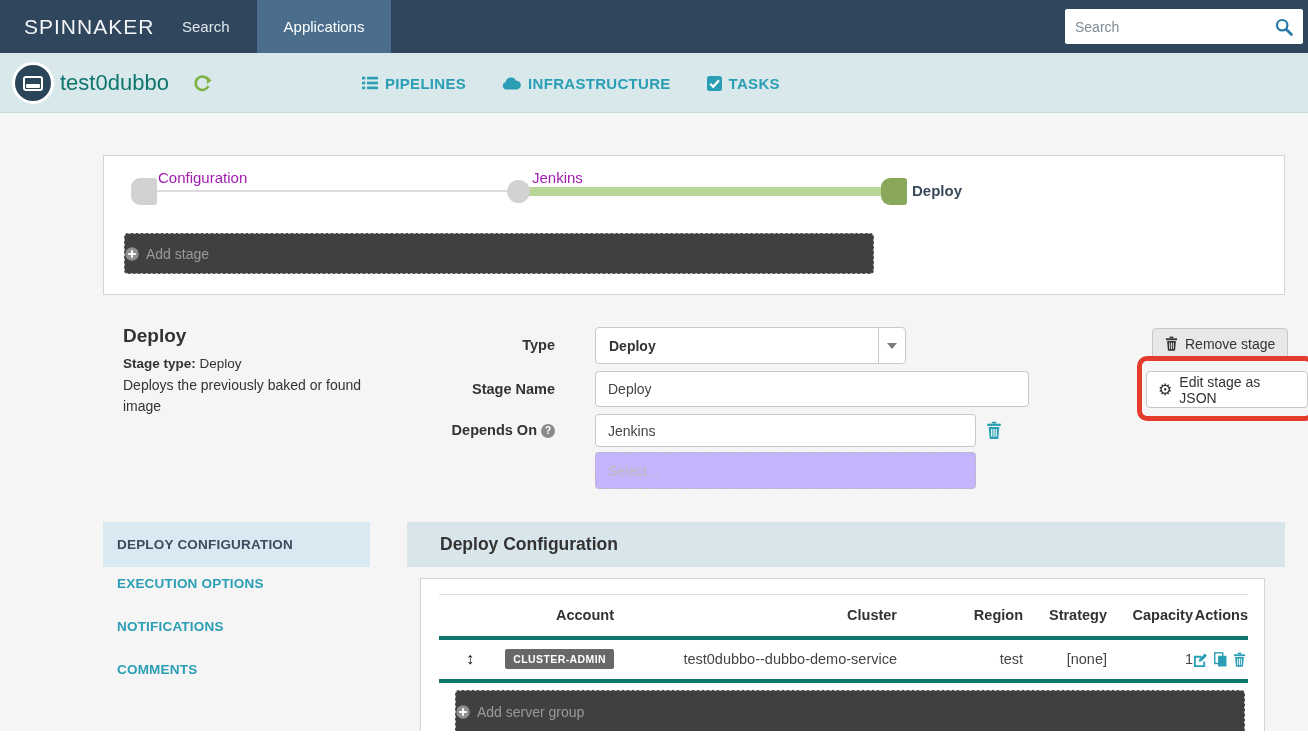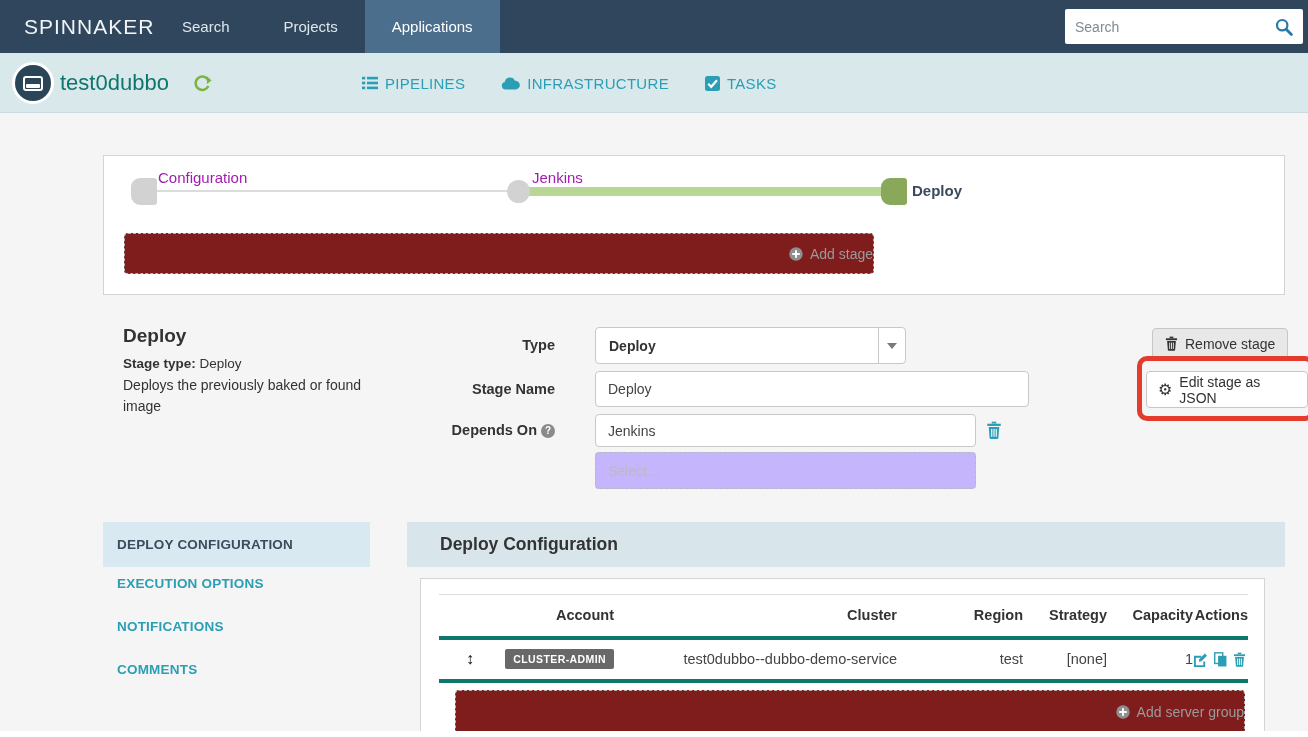--- a/index.html
+++ b/index.html
@@ -18,37 +18,37 @@
   .search-glyph { width:18px; height:18px; color:#2878a8; flex:0 0 auto; cursor:pointer; }
 
   
   .appbar { position:absolute; left:0; top:53px; width:1308px; height:60px; background:#d8e8eb; border-bottom:1px solid #c9dade; }
   .app-icon { position:absolute; left:12px; top:9px; width:42px; height:42px; border-radius:50%; background:#2b4558; border:3px solid #ffffff; display:flex; align-items:center; justify-content:center; }
   .app-icon .win { width:20px; height:15px; border:2px solid #fff; border-radius:3px; position:relative; }
   .app-icon .win .bar { position:absolute; left:1px; right:1px; bottom:1px; height:4px; background:#fff; border-radius:1px; }
   .app-title { position:absolute; left:60px; top:0; line-height:60px; font-size:22px; font-weight:400; color:#0f766e; }
   .refresh-btn { position:absolute; left:193px; top:0; height:60px; display:flex; align-items:center; color:#7cb342; cursor:pointer; }
   .app-tabs { position:absolute; left:362px; top:0; height:60px; display:flex; align-items:center; gap:36px; }
-  .app-tab { display:flex; align-items:center; gap:7px; font-size:15px; font-weight:400; color:#2a9eb5; letter-spacing:0.3px; cursor:pointer; }
+  .app-tab { display:flex; align-items:center; gap:7px; font-size:15px; font-weight:700; color:#2a9eb5; letter-spacing:0.3px; cursor:pointer; }
 
   
   .content { position:absolute; left:0; top:113px; width:1308px; height:624px; }
   .card { position:absolute; background:#fff; border:1px solid #d4d4d4; }
 
   
   .graph-card { left:103px; top:42px; width:1182px; height:140px; }
   .g-label { position:absolute; font-size:15px; color:#a21caf; }
   .g-label.strong { font-weight:700; color:#3a4a5c; }
   .g-node { position:absolute; }
   .n-endcap { width:26px; height:27px; border-radius:9px 3px 3px 9px; }
   .n-grey { background:#d2d2d2; }
   .n-green { background:#8aa85a; }
   .n-circle { width:23px; height:23px; border-radius:50%; background:#d2d2d2; }
   .g-line { position:absolute; }
-  .dash-btn { position:absolute; display:flex; align-items:center; justify-content:flex-end; gap:7px; background:#7f1d1d; border:1px dashed #b5b5b5; border-radius:4px; color:#9a9a9a; font-size:14px; cursor:pointer; }
+  .dash-btn { position:absolute; display:flex; align-items:center; justify-content:flex-start; gap:7px; background:#404040; border:1px dashed #b5b5b5; border-radius:4px; color:#9a9a9a; font-size:14px; cursor:pointer; }
 
   
   .sec-title { position:absolute; font-size:19px; font-weight:700; color:#333; }
   .stage-type-line { position:absolute; font-size:13.5px; color:#333; }
   .stage-type-line b { font-weight:700;margin-top:8px; }
   .stage-desc { position:absolute; width:272px; font-size:14px; line-height:1.5; color:#333; }
   .f-label { position:absolute; left:350px; width:205px; text-align:right; font-size:14.5px; font-weight:700; color:#333; }
   .q-icon { display:inline-flex; width:14px; height:14px; border-radius:50%; background:#8a8a8a; color:#fff; font-size:10px; font-weight:700; align-items:center; justify-content:center; vertical-align:1px; margin-left:4px; }
   .ctl { position:absolute; background:#fff; border:1px solid #c8c8c8; border-radius:4px; font-size:14px; color:#444; }
   .select-ctl { display:flex; align-items:stretch; cursor:pointer; }
@@ -84,21 +84,20 @@
   .bottom-strip { position:absolute; left:0; top:618px; width:1308px; height:7px; background:#ffffff; }
   svg { display:block; }
 </style>
 </head>
 <body>
 
 <nav class="topnav">
   <div class="brand">SPINNAKER</div>
   <div class="nav-items">
     <div class="nav-item">Search</div>
-    <div class="nav-item">Projects</div>
     <div class="nav-item active">Applications</div>
   </div>
   <div class="nav-search">
     <input type="text" placeholder="Search" style="">
     <span class="search-glyph">
       <svg viewBox="0 0 18 18" width="18" height="18">
           <circle cx="7.2" cy="7.2" r="5.2" fill="none" stroke="currentColor" stroke-width="2.2"></circle>
           <line x1="11.2" y1="11.2" x2="16.4" y2="16.4" stroke="currentColor" stroke-width="2.8" stroke-linecap="round"></line>
         </svg>
     </span>

